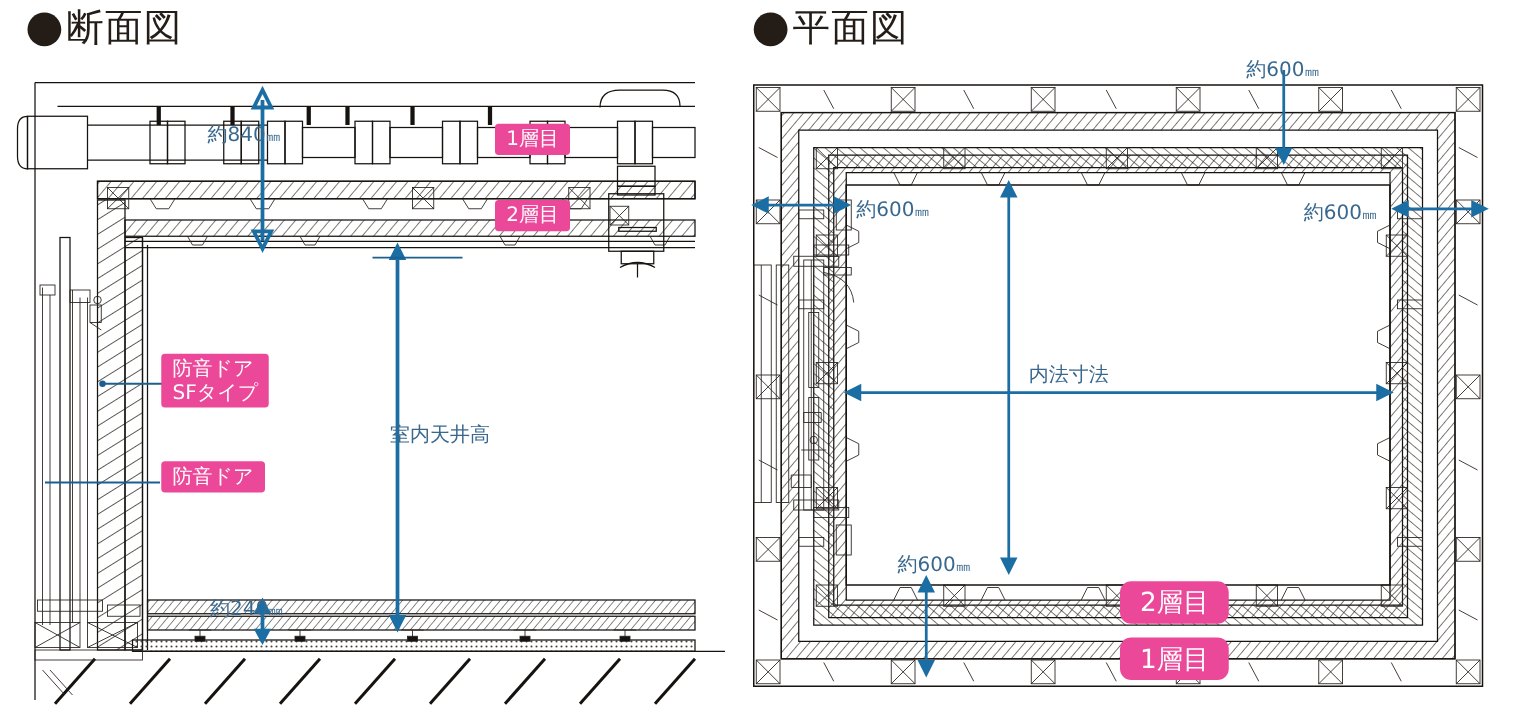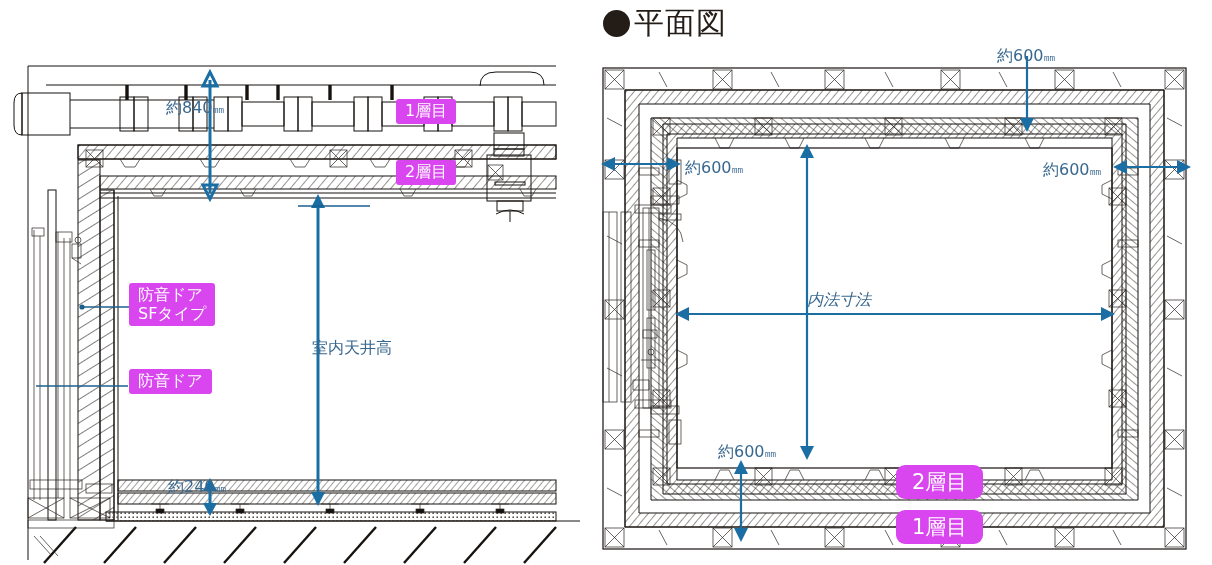--- a/index.html
+++ b/index.html
@@ -25,41 +25,45 @@
 
   
   .dim{
     position:absolute;color:#39688f;font-size:16px;white-space:nowrap;
     font-family:"DejaVu Sans","Liberation Sans",sans-serif;letter-spacing:0px;
   }
   .dim .u{font-size:12px;letter-spacing:-1px;}
 
   
   .badge{
-    position:absolute;background:#d946ef;color:#ffffff;
+    position:absolute;background:#ec4899;color:#ffffff;
     font-family:"DejaVu Sans","Liberation Sans",sans-serif;
     display:flex;flex-direction:column;justify-content:center;
     box-sizing:border-box;line-height:1.16;white-space:nowrap;
   }
   .badge.sq{border-radius:3px;font-size:16px;padding:3px 9px;}
   .badge.rnd{border-radius:9px;font-size:21px;padding:5px 16px;align-items:center;}
   .badge .ln{display:block;}
 
   
   svg.draw{position:absolute;left:0;top:0;overflow:visible;}
   .cad{stroke:#16120f;fill:none;stroke-width:1;}
   .cad-thin{stroke:#2a2420;fill:none;stroke-width:0.7;}
   .arrow{stroke:#1b6ea3;stroke-width:3;fill:none;}
   .arrowthin{stroke:#1b6ea3;stroke-width:2.2;fill:none;}
 </style>
 </head>
 <body>
 
 <div class="panel" id="panel-section">
 
+  <div class="title-row" style="left:22px; top:8px;">
+    <span class="title-bullet"></span>
+    <span class="title-text">断面図</span>
+  </div>
 
   <svg class="draw" width="585" height="565" viewBox="0 0 585 565">
     <defs>
       <pattern id="hatchA" width="7" height="7" patternTransform="rotate(40)" patternUnits="userSpaceOnUse">
         <line x1="0" y1="0" x2="0" y2="7" stroke="#16120f" stroke-width="0.9"></line>
       </pattern>
       <pattern id="hatchB" width="5" height="5" patternTransform="rotate(40)" patternUnits="userSpaceOnUse">
         <line x1="0" y1="0" x2="0" y2="5" stroke="#16120f" stroke-width="0.8"></line>
       </pattern>
       <pattern id="dotG" width="4" height="4" patternUnits="userSpaceOnUse">
@@ -624,21 +628,21 @@
       <line class="arrowthin" x1="102" y1="314" x2="518" y2="314"></line>
       <path d="M90 314 l14 -7 l0 14 z" fill="#1b6ea3"></path>
       <path d="M530 314 l-14 -7 l0 14 z" fill="#1b6ea3"></path>
     </g>
   </svg>
 
   <div class="dim" style="left:412px; top:46px;"><span>約600</span><span class="u">㎜</span></div>
   <div class="dim" style="left:100px; top:158px;"><span>約600</span><span class="u">㎜</span></div>
   <div class="dim" style="left:458px; top:160px;"><span>約600</span><span class="u">㎜</span></div>
   <div class="dim" style="left:133px; top:442px;"><span>約600</span><span class="u">㎜</span></div>
-  <div class="dim" style="left:222px; top:290px;font-style:italic;"><span>内法寸法</span></div>
+  <div class="dim" style="left:238px; top:290px;"><span>内法寸法</span></div>
 
   <div class="badge rnd" style="left:311px; top:465px;">
       <span class="ln">2層目</span>
     </div>
   <div class="badge rnd" style="left:311px; top:510px;">
       <span class="ln">1層目</span>
     </div>
 </div>
 
 </body></html>

